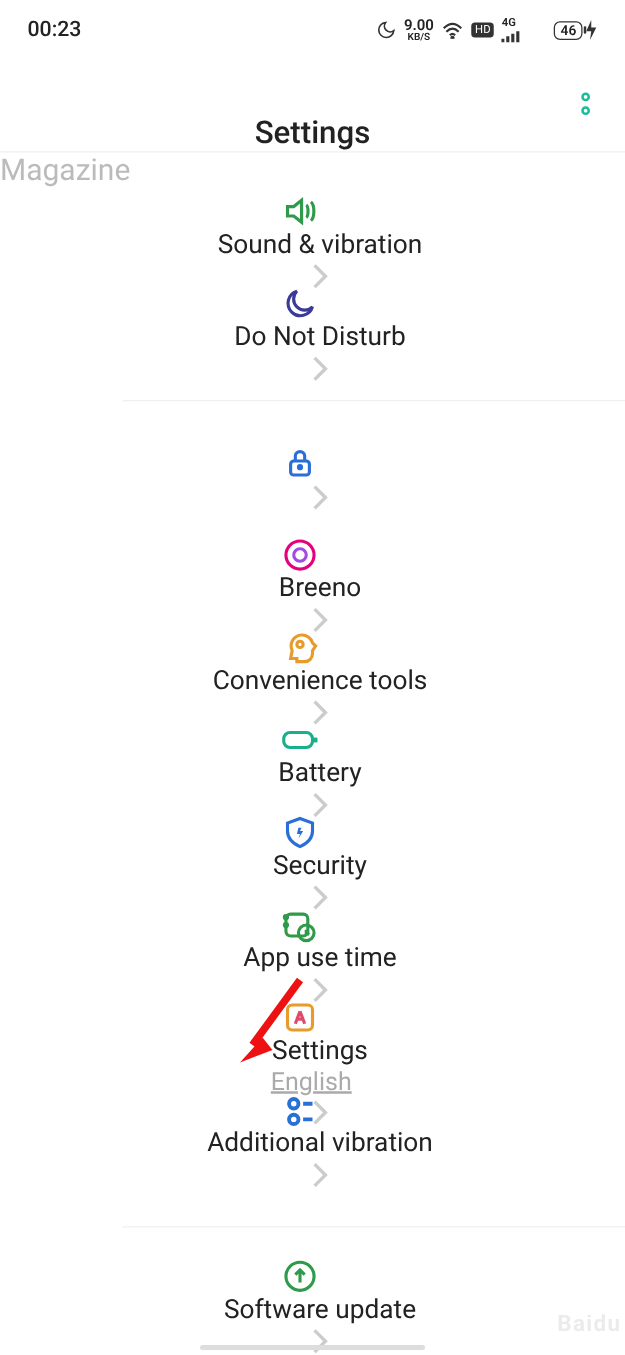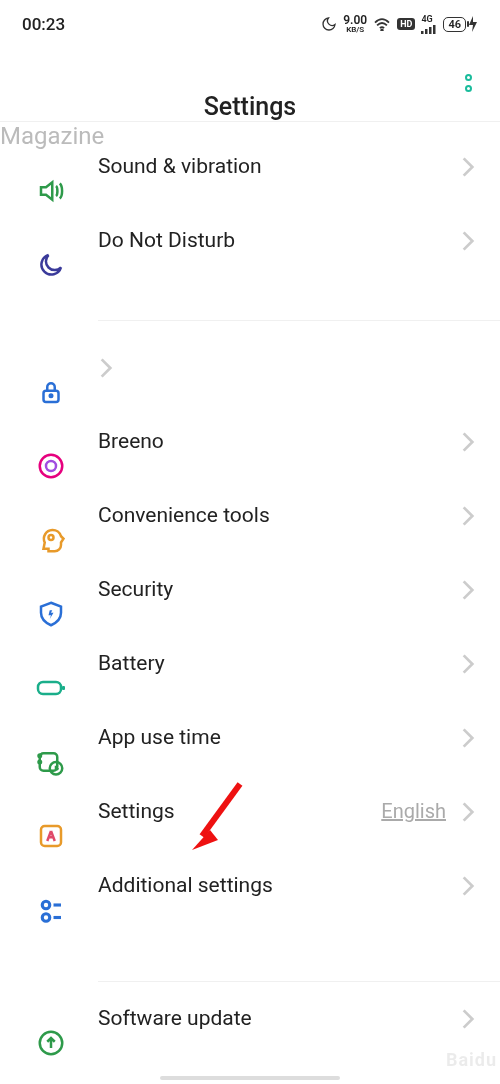--- a/index.html
+++ b/index.html
@@ -3,33 +3,33 @@
 <meta charset="utf-8">
 <style>
   * { box-sizing: border-box; margin: 0; padding: 0; }
   html, body { width: 500px; height: 1084px; font-family: -apple-system, 'Segoe UI', Roboto, sans-serif; background: #fff; color: #222; overflow: hidden; position: relative; }
   .status-bar { display: flex; justify-content: space-between; align-items: center; padding: 8px 22px 4px 22px; height: 44px; font-size: 17px; font-weight: 500; gap: 43px; }
   .status-right { display: flex; align-items: center; gap: 6px; font-size: 11px; }
   .status-right svg { display: block; }
   .kbs { display: flex; flex-direction: column; align-items: center; line-height: 1; font-weight: 600; text-align: right; }
   .kbs .top { font-size: 12px; }
   .kbs .bot { font-size: 8px; }
-  .hd-badge { background: #333; color: #fff; font-size: 9px; font-weight: 700; border-radius: 3px; padding: 1px 3px; }
+  .hd-badge { background: #333; color: #fff; font-size: 9px; font-weight: 400; border-radius: 3px; padding: 1px 3px; }
   .sig4g { display: flex; flex-direction: column; align-items: flex-start; line-height: 1; }
   .sig4g .g { font-size: 9px; font-weight: 600; }
   .batt { display: flex; align-items: center; gap: 2px; }
-  .batt-box { border: 1.5px solid #333; border-radius: 5px; padding: 0 4px; font-size: 11px; font-weight: 600; position: relative; }
+  .batt-box { border: 1.5px solid #333; border-radius: 5px; padding: 0 4px; font-size: 11px; font-weight: 600; position: relative; margin-left: 20px; }
   .batt-box::after { content:""; position:absolute; right:-4px; top:30%; width:2px; height:40%; background:#333; border-radius:1px; }
   .header { position: relative; display: flex; align-items: flex-end; justify-content: center; height: 78px; border-bottom: 1px solid #f0f0f0; }
   .header-title { font-size: 25px; font-weight: 500; color: #222; }
   .header-menu { position: absolute; right: 28px; top: 50%; transform: translateY(-50%); display:flex; flex-direction:column; gap:4px; }
   .dot { width: 7px; height: 7px; border: 2px solid #1abc9c; border-radius: 50%; }
   .list { padding: 0; }
   .partial { color: #bbb; font-size: 24px; font-weight: 400; height: 32px; display:flex; align-items:flex-start; }
-  .row { display: flex; height: 74px; padding: 0 24px 0 36px; cursor: pointer; }
+  .row { display: flex; align-items: center; height: 74px; padding: 0 24px 0 36px; cursor: pointer; flex-direction: column; }
   .icon-slot { width: 62px; display: flex; align-items: center; }
   .icon-slot svg { width: 30px; height: 30px; }
   .label { flex: 1; font-size: 21px; color: #222; }
   .value { font-size: 20px; color: #aaa; margin-right: 14px; text-decoration: underline; }
   .chev { color: #ccc; }
   .chev svg { width: 16px; height: 26px; display:block; stroke:#ccc; stroke-width:2.5; fill:none; }
   .sep { height: 1px; background: #f0f0f0; margin: 18px 0 34px 98px; }
   .sep2 { height: 1px; background: #f0f0f0; margin: 34px 0 24px 98px; }
   .arrow-overlay { position: absolute; pointer-events: none; }
   .watermark { position: absolute; right: 3px; bottom: 14px; opacity: 0.12; font-size: 18px; font-weight: 700; color: #666; letter-spacing: 1px; }
@@ -157,41 +157,41 @@
     <div class="label">Convenience tools</div>
     <div class="chev">
         <svg viewBox="0 0 14 24">
           <path d="M3 4l8 8-8 8"></path>
         </svg>
       </div>
   </div>
 
   <div class="row">
     <div class="icon-slot">
+        <svg viewBox="0 0 30 20" fill="none" stroke="#1aae8a" stroke-width="2.5">
+          <rect x="2" y="4" width="23" height="12" rx="5"></rect>
+          <rect x="26" y="8" width="3" height="4" rx="1" fill="#1aae8a" stroke="none"></rect>
+        </svg>
+      </div>
+    <div class="label">Battery</div>
+    <div class="chev">
+        <svg viewBox="0 0 14 24">
+          <path d="M3 4l8 8-8 8"></path>
+        </svg>
+      </div>
+  </div>
+
+  <div class="row">
+    <div class="icon-slot">
         <svg viewBox="0 0 24 24" fill="none" stroke="#2a6fd6" stroke-width="2">
           <path d="M12 3l8 3v5c0 5-3.5 8-8 10-4.5-2-8-5-8-10V6l8-3z"></path>
           <path d="M11 9l-1 4h2l-1 3 3-5h-2l1-2z" fill="#2a6fd6" stroke="none"></path>
         </svg>
       </div>
     <div class="label">Security</div>
-    <div class="chev">
-        <svg viewBox="0 0 14 24">
-          <path d="M3 4l8 8-8 8"></path>
-        </svg>
-      </div>
-  </div>
-
-  <div class="row">
-    <div class="icon-slot">
-        <svg viewBox="0 0 30 20" fill="none" stroke="#1aae8a" stroke-width="2.5">
-          <rect x="2" y="4" width="23" height="12" rx="5"></rect>
-          <rect x="26" y="8" width="3" height="4" rx="1" fill="#1aae8a" stroke="none"></rect>
-        </svg>
-      </div>
-    <div class="label">Battery</div>
     <div class="chev">
         <svg viewBox="0 0 14 24">
           <path d="M3 4l8 8-8 8"></path>
         </svg>
       </div>
   </div>
 
   <div class="row">
     <div class="icon-slot">
         <svg viewBox="0 0 24 24" fill="none" stroke="#2e9a4a" stroke-width="2">
@@ -228,21 +228,21 @@
 
   <div class="row">
     <div class="icon-slot">
         <svg viewBox="0 0 24 24" fill="none" stroke="#2a6fd6" stroke-width="2.5">
           <circle cx="8" cy="8" r="3"></circle>
           <circle cx="8" cy="18" r="3"></circle>
           <line x1="14" y1="8" x2="20" y2="8"></line>
           <line x1="14" y1="18" x2="20" y2="18"></line>
         </svg>
       </div>
-    <div class="label">Additional settings</div>
+    <div class="label">Additional vibration</div>
     <div class="chev">
         <svg viewBox="0 0 14 24">
           <path d="M3 4l8 8-8 8"></path>
         </svg>
       </div>
   </div>
 
   <div class="sep2"></div>
 
   <div class="row">

